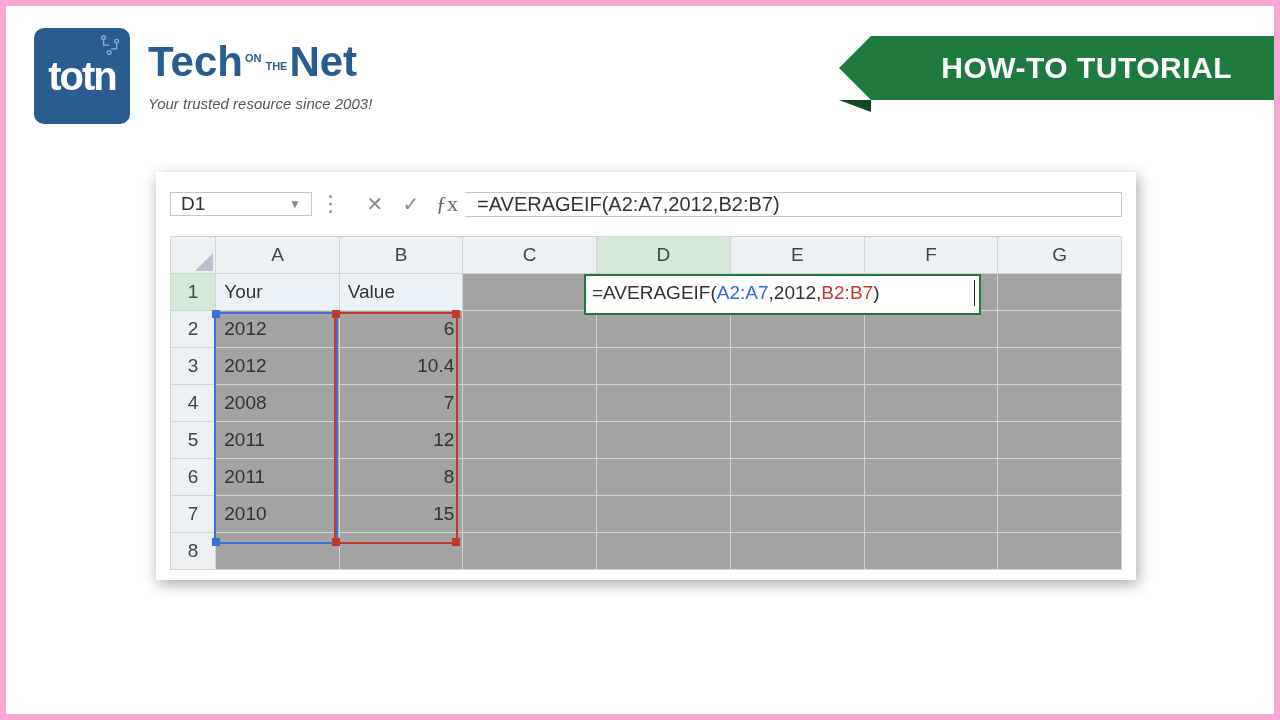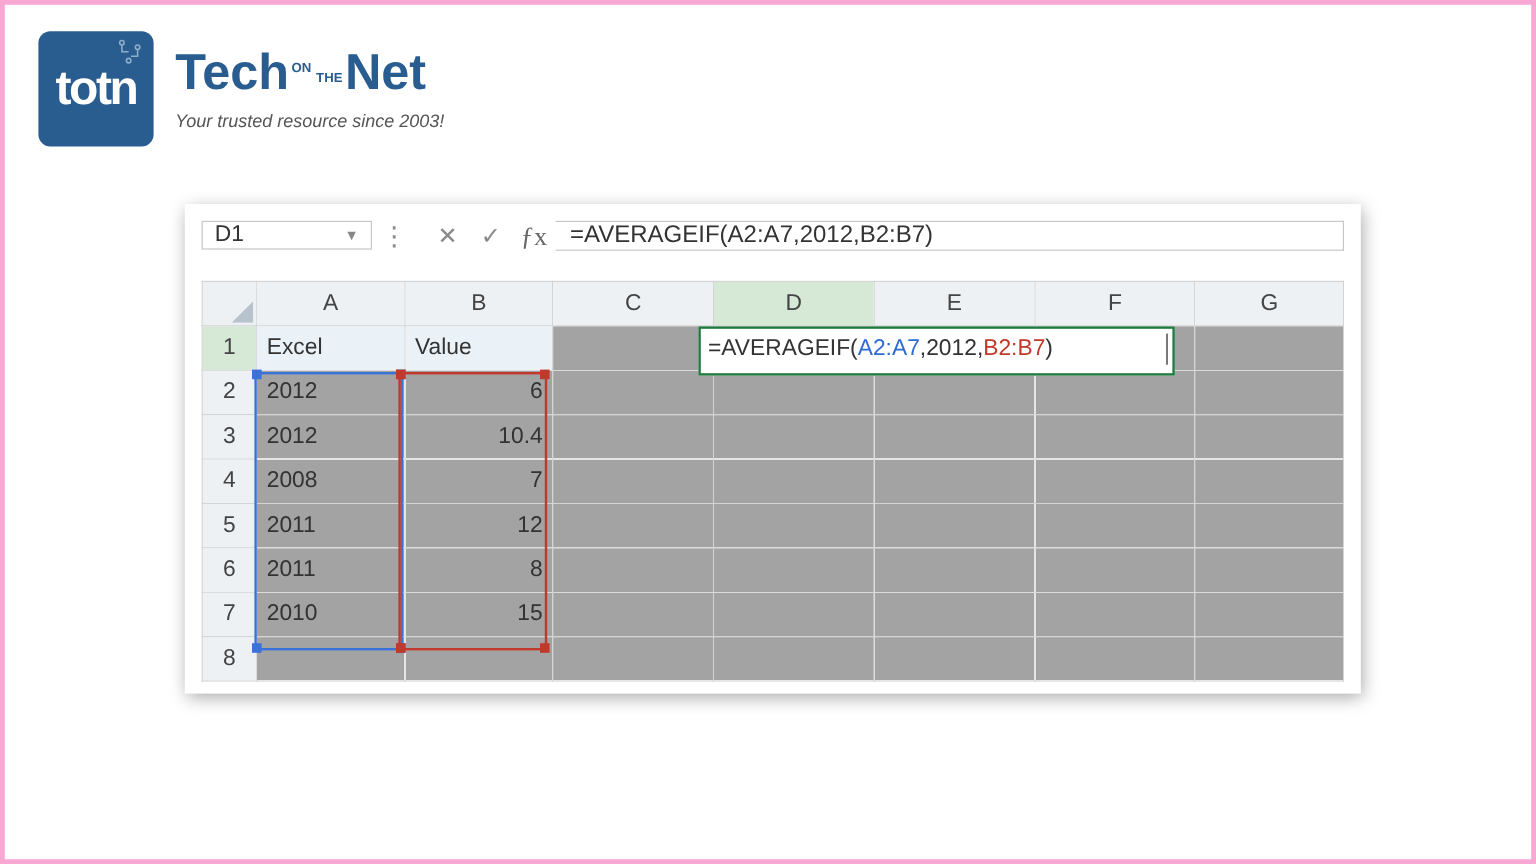--- a/index.html
+++ b/index.html
@@ -1,33 +1,33 @@
 <!DOCTYPE html>
 <html><head>
 <meta charset="utf-8">
 <style>
   html,body{margin:0;padding:0;width:1280px;height:720px;font-family:"Segoe UI",Arial,sans-serif;background:#fff;overflow:hidden}
-  .frame{box-sizing:border-box;width:1280px;height:720px;border:4px solid #f9a8d4;position:relative;background:#fff}
+  .frame{box-sizing:border-box;width:1280px;height:720px;border:6px solid #f9a8d4;position:relative;background:#fff}
   
   .header{position:relative;height:130px}
   .totn-logo{position:absolute;left:28px;top:22px;display:flex;align-items:center;gap:18px}
   .totn-square{width:96px;height:96px;background:#2a5d8f;border-radius:10px;display:flex;align-items:center;justify-content:center;color:#fff;font-weight:700;font-size:40px;letter-spacing:-2px;position:relative;overflow:hidden}
   .totn-circuit{position:absolute;right:4px;top:4px;width:28px;height:28px;opacity:.6}
   .totn-text-block{display:flex;flex-direction:column}
   .totn-title{font-size:42px;font-weight:700;color:#2a5d8f;line-height:1;margin-bottom:10px}
   .totn-title .light{color:#2a5d8f;font-weight:700}
   .totn-small{display:inline-block;font-size:11px;line-height:11px;vertical-align:14px;margin:0 2px;text-align:center}
   .tagline{font-size:15px;color:#555;font-style:italic;margin-top:2px}
   
   .ribbon{position:absolute;right:0;top:30px;height:64px;background:#1e7a3e;color:#fff;font-weight:700;font-size:30px;display:flex;align-items:center;padding:0 42px 0 70px;letter-spacing:.5px}
   .ribbon:before{content:"";position:absolute;left:-32px;top:0;width:0;height:0;border-top:32px solid transparent;border-bottom:32px solid transparent;border-right:32px solid #1e7a3e}
   .ribbon .fold{position:absolute;left:-32px;top:64px;width:0;height:0;border-top:12px solid #0f4a22;border-left:32px solid transparent}
   
   .excel{position:absolute;left:150px;top:166px;width:980px;background:#fff;box-shadow:2px 4px 14px rgba(0,0,0,.35);padding:14px 14px 10px 14px;box-sizing:border-box}
-  .fbar{display:flex;align-items:flex-start;height:36px;margin-bottom:14px}
+  .fbar{display:flex;align-items:center;height:36px;margin-bottom:14px}
   .namebox{width:120px;border:1px solid #c7c7c7;display:flex;align-items:center;padding:0 10px;font-size:19px;color:#333;background:#fff}
   .namebox .dd{margin-left:auto;color:#888;font-size:12px}
   .sep{width:1px;background:#e0e0e0;margin:0 4px}
   .fbtn{width:36px;display:flex;align-items:center;justify-content:center;color:#8a8a8a;font-size:20px}
   .fbtn.dots{font-size:22px;letter-spacing:-1px}
   .fx{width:36px;display:flex;align-items:center;justify-content:center;font-family:"Times New Roman",serif;color:#666;font-size:22px}
   .formula-input{flex:1;border:1px solid #c7c7c7;border-left:none;display:flex;align-items:center;padding:0 12px;font-size:20px;color:#333;background:#fff}
   
   .grid{border-collapse:collapse;width:100%;table-layout:fixed}
   .grid th,.grid td{border:1px solid #d4d4d4;height:37px;font-size:19px;box-sizing:border-box;position:relative}
@@ -77,20 +77,24 @@
           </svg>
       </div>
       <div class="totn-text-block">
         <div class="totn-title">
           <span class="light">Tech</span><span class="totn-small">ON</span><br style="display:none"><span class="totn-small" style="vertical-align:6px">THE</span><span class="light">Net</span>
         </div>
         <div class="tagline">Your trusted resource since 2003!</div>
       </div>
     </div>
 
+    <div class="ribbon">
+      <span class="fold"></span>
+      <span>HOW-TO TUTORIAL</span>
+    </div>
   </div>
 
   <div class="excel">
 
     <div class="fbar">
       <div class="namebox">
         <span>D1</span>
         <span class="dd">▼</span>
       </div>
       <div class="fbtn dots">⋮</div>
@@ -125,21 +129,21 @@
         <th class="colh colA">A</th>
         <th class="colh colB">B</th>
         <th class="colh colC">C</th>
         <th class="colh colD">D</th>
         <th class="colh colE">E</th>
         <th class="colh colF">F</th>
         <th class="colh colG">G</th>
       </tr>
       <tr>
         <th class="rowh row1">1</th>
-        <td class="cell hdrcell">Excel</td>
+        <td class="cell hdrcell">Your</td>
         <td class="cell hdrcell">Value</td>
         <td class="cell"></td>
         <td class="cell"></td>
         <td class="cell"></td>
         <td class="cell"></td>
         <td class="cell"></td>
       </tr>
       <tr>
         <th class="rowh">2</th>
         <td class="cell">2012</td>

